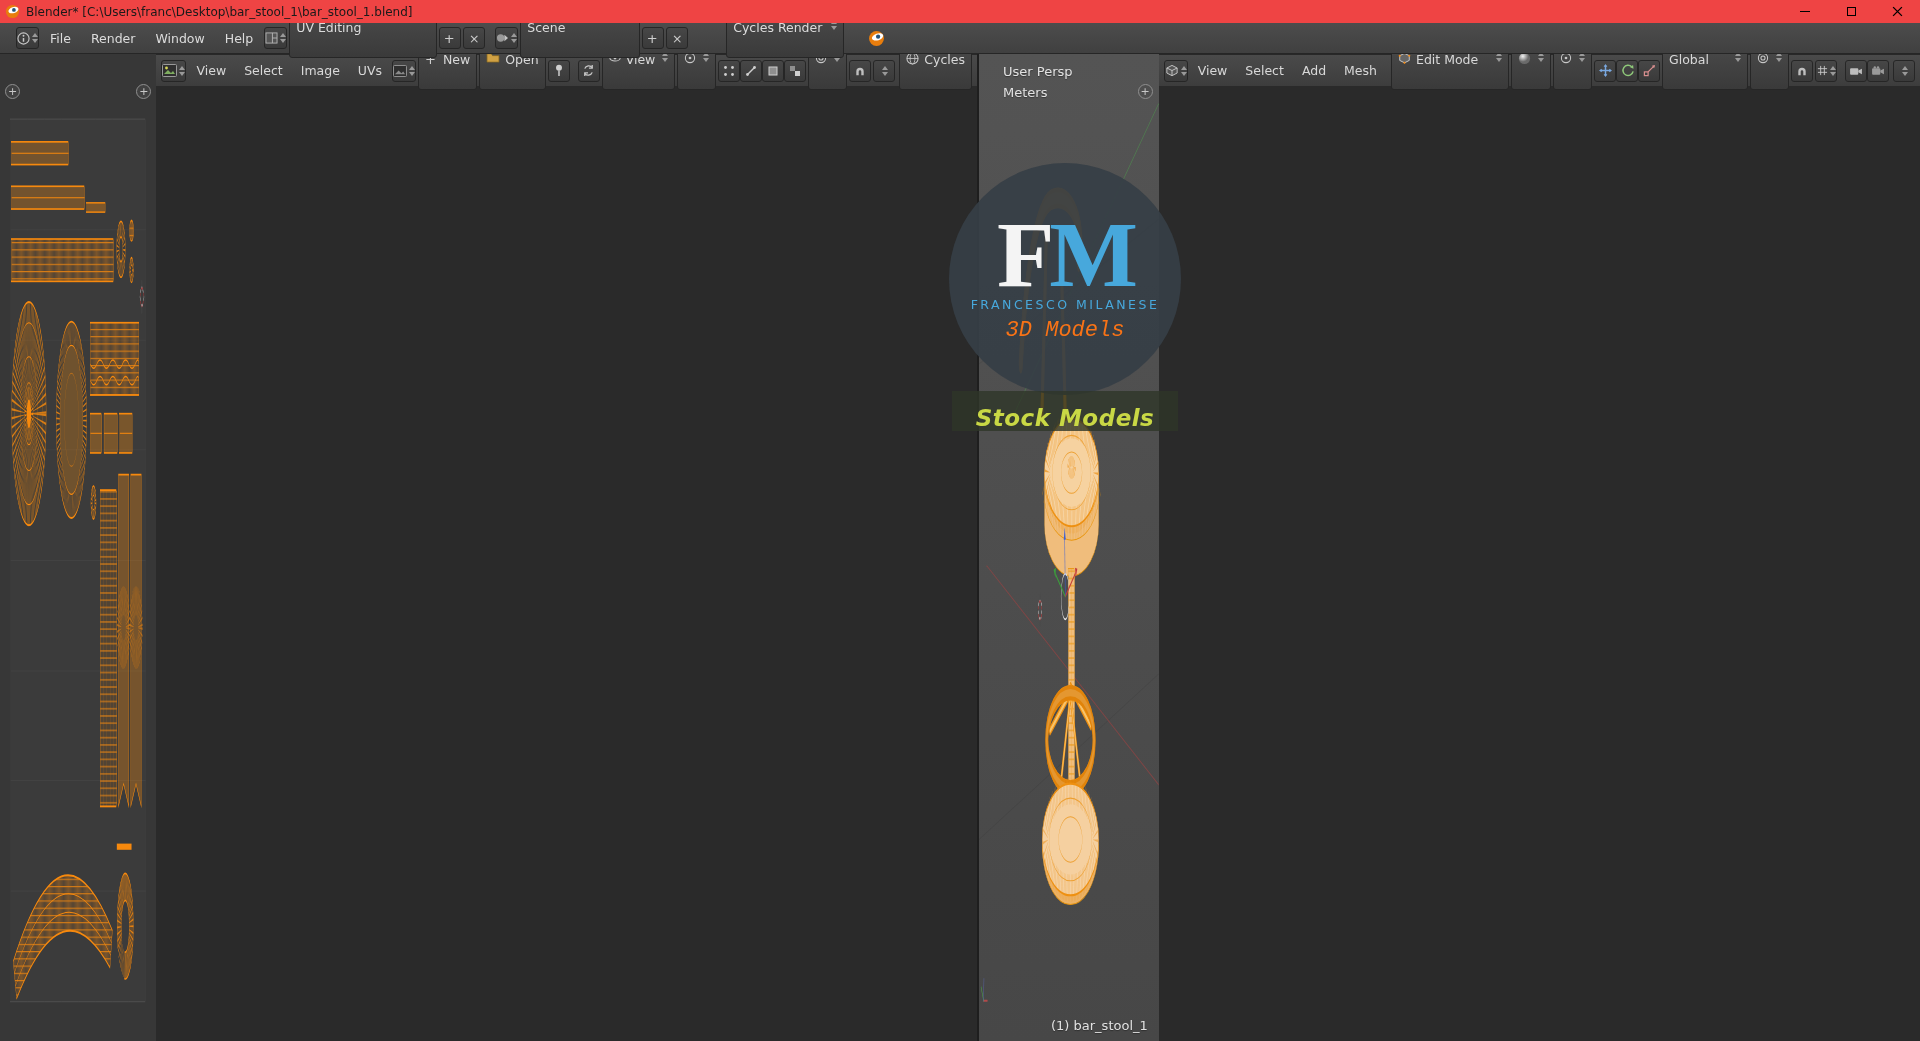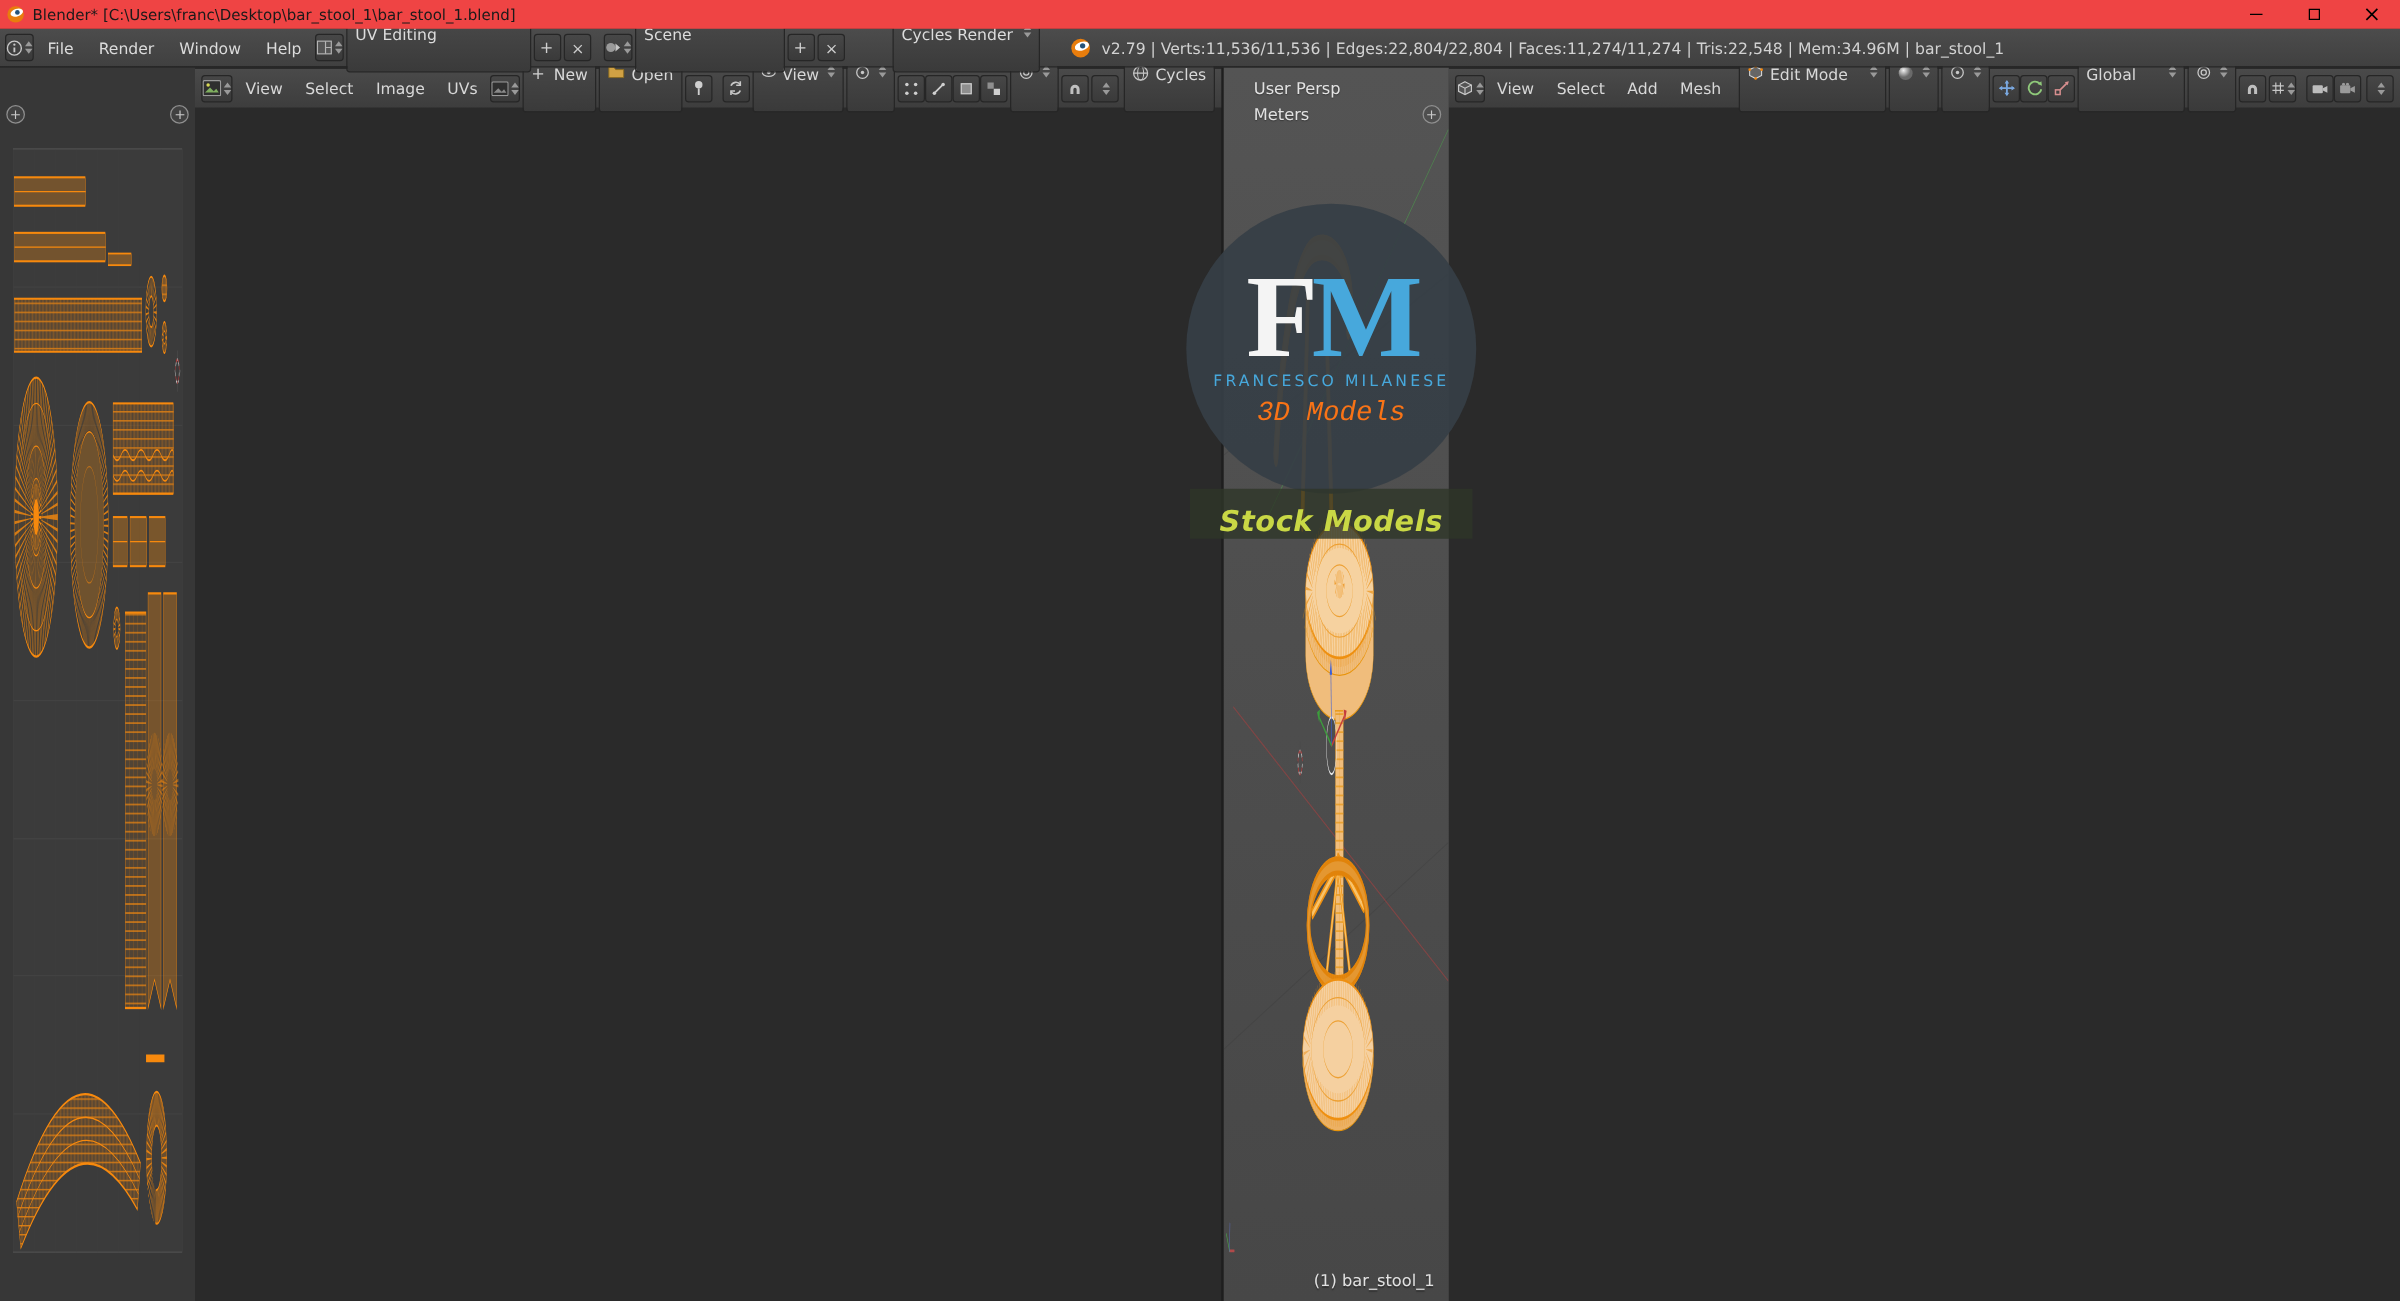--- a/index.html
+++ b/index.html
@@ -9,21 +9,21 @@
   .titlebar{height:23px;background:#ef4444;display:flex;align-items:center;
     font-size:12px;color:#1a1a1a;padding-left:5px;position:relative;z-index:80}
   .titlebar .ttl{margin-left:6px;white-space:nowrap}
   .winbtns{margin-left:auto;display:flex;height:100%}
   .winbtn{width:46px;display:flex;align-items:center;justify-content:center}
   .g-min{width:10px;border-top:1px solid #000;display:inline-block}
   .g-max{width:9px;height:9px;border:1px solid #000;display:inline-block}
   
   .infobar{height:31px;background:linear-gradient(#4c4c4c,#404040);
     border-bottom:1px solid #262626;display:flex;align-items:center;
-    padding:0 4px;font-size:12.5px;color:#dcdcdc;gap:2px;position:relative;z-index:70;white-space:nowrap}
+    padding:0 16px;font-size:12.5px;color:#dcdcdc;gap:2px;position:relative;z-index:70;white-space:nowrap}
   .menu{padding:0 9px;line-height:29px;border-radius:3px;cursor:default}
   .dd{display:inline-flex;align-items:flex-start;background:linear-gradient(#474747,#3a3a3a);
     border:1px solid #262626;border-radius:3px;height:39px;padding:0 6px;gap:5px;
     box-shadow:inset 0 1px 0 rgba(255,255,255,.06);cursor:default;white-space:nowrap}
   .sq{display:inline-flex;align-items:center;justify-content:center;
     background:linear-gradient(#474747,#3a3a3a);border:1px solid #262626;border-radius:3px;
     height:22px;min-width:22px;color:#ccc;cursor:default}
   .arrs{display:inline-flex;flex-direction:column;gap:2px;margin-left:2px}
   .arrs i{display:block;width:0;height:0;border-left:3.5px solid transparent;border-right:3.5px solid transparent}
   .arrs .u{border-bottom:4px solid #9a9a9a}
@@ -148,21 +148,20 @@
         <i class="u"></i>
         <i class="d"></i>
       </span>
   </div>
 
   <svg width="17" height="17" viewBox="0 0 16 16" style="margin-left:22px">
     <circle cx="8" cy="8" r="7" fill="#e87d0d"></circle>
     <ellipse cx="9" cy="6.5" rx="5.5" ry="3.2" fill="#ffffff" transform="rotate(-18 9 6.5)"></ellipse>
     <circle cx="9.5" cy="6.3" r="2" fill="#25537a"></circle>
   </svg>
-  <span class="stats">v2.79 | Verts:11,536/11,536 | Edges:22,804/22,804 | Faces:11,274/11,274 | Tris:22,548 | Mem:34.96M | bar_stool_1</span>
 </div>
 
 <div class="editors">
 
   <div class="pane uv">
     <div class="canvas">
       <svg class="fill" viewBox="0 0 979 955" preserveAspectRatio="none">
         <defs>
           <pattern id="pGrid" width="7" height="7" patternUnits="userSpaceOnUse">
             <path d="M0 .5H7 M.5 0V7" stroke="#f7890d" stroke-width="1" opacity=".8"></path>

